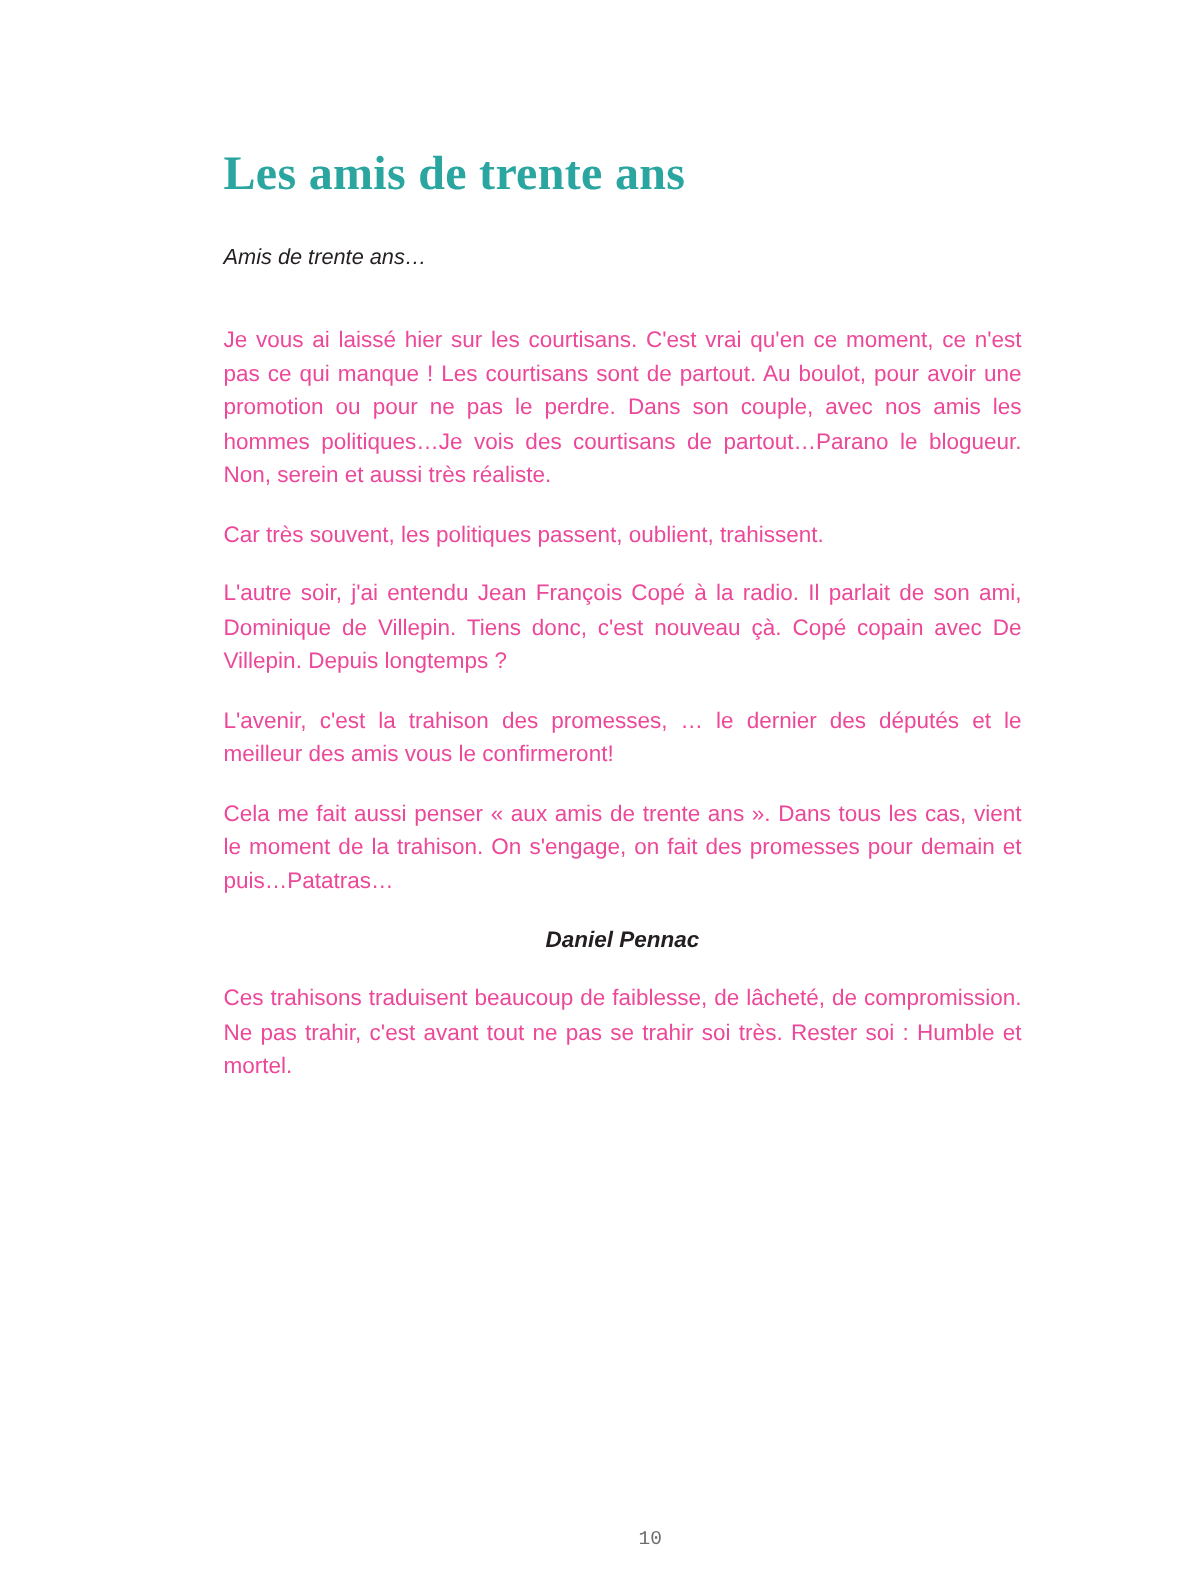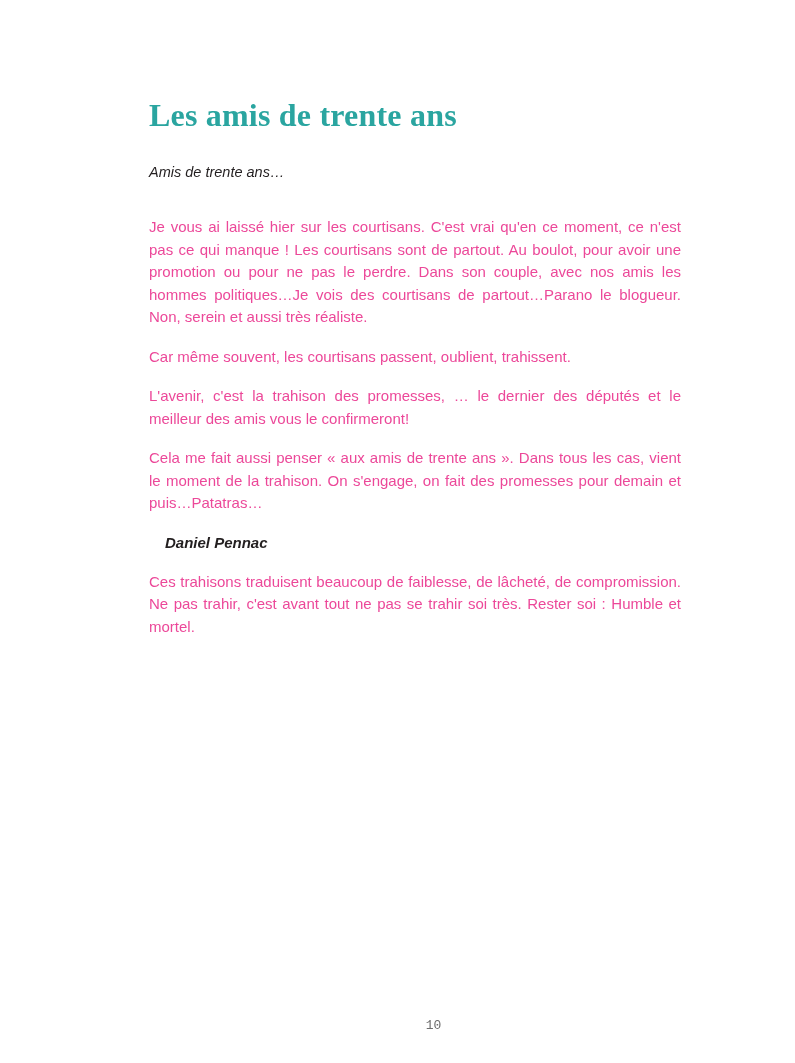--- a/index.html
+++ b/index.html
@@ -50,22 +50,23 @@
     line-height: 22.5px;
     margin: 0 0 17px 0;
     text-align: justify;
     color: #ec4899;
   }
   .byline {
     font-size: 15px;
     line-height: 22px;
     font-weight: bold;
     font-style: italic;
-    margin: 0 0 17px 16px;
+    margin: 0 0 17px 0;
     color: #231f20;
+    text-align: center;
   }
   .page-number {
     position: absolute;
     left: 0;
     right: 0;
     top: 1018px;
     text-align: center;
     font-family: Liberation Mono, monospace;
     font-size: 13px;
     color: #6d6d6d;
@@ -77,22 +78,23 @@
 
 <div class="page">
   <div class="content">
 
     <h1 class="doc-title">Les amis de trente ans</h1>
 
     <p class="subtitle">Amis de trente ans…</p>
 
     <p class="body-par">Je vous ai laissé hier sur les courtisans. C'est vrai qu'en ce moment, ce n'est pas ce qui manque ! Les courtisans sont de partout. Au boulot, pour avoir une promotion ou pour ne pas le perdre. Dans son couple, avec nos amis les hommes politiques…Je vois des courtisans de partout…Parano le blogueur. Non, serein et aussi très réaliste.</p>
 
-    <p class="body-par">Car même souvent, les courtisans passent, oublient, trahissent.</p>
+    <p class="body-par">Car très souvent, les politiques passent, oublient, trahissent.</p>
 
+    <p class="body-par">L'autre soir, j'ai entendu Jean François Copé à la radio. Il parlait de son ami, Dominique de Villepin. Tiens donc, c'est nouveau çà. Copé copain avec De Villepin. Depuis longtemps ?</p>
 
     <p class="body-par">L'avenir, c'est la trahison des promesses, … le dernier des députés et le meilleur des amis vous le confirmeront!</p>
 
     <p class="body-par">Cela me fait aussi penser « aux amis de trente ans ». Dans tous les cas, vient le moment de la trahison. On s'engage, on fait des promesses pour demain et puis…Patatras…</p>
 
     <p class="byline">Daniel Pennac</p>
 
     <p class="body-par">Ces trahisons traduisent beaucoup de faiblesse, de lâcheté, de compromission. Ne pas trahir, c'est avant tout ne pas se trahir soi très. Rester soi : Humble et mortel.</p>
 
   </div>

